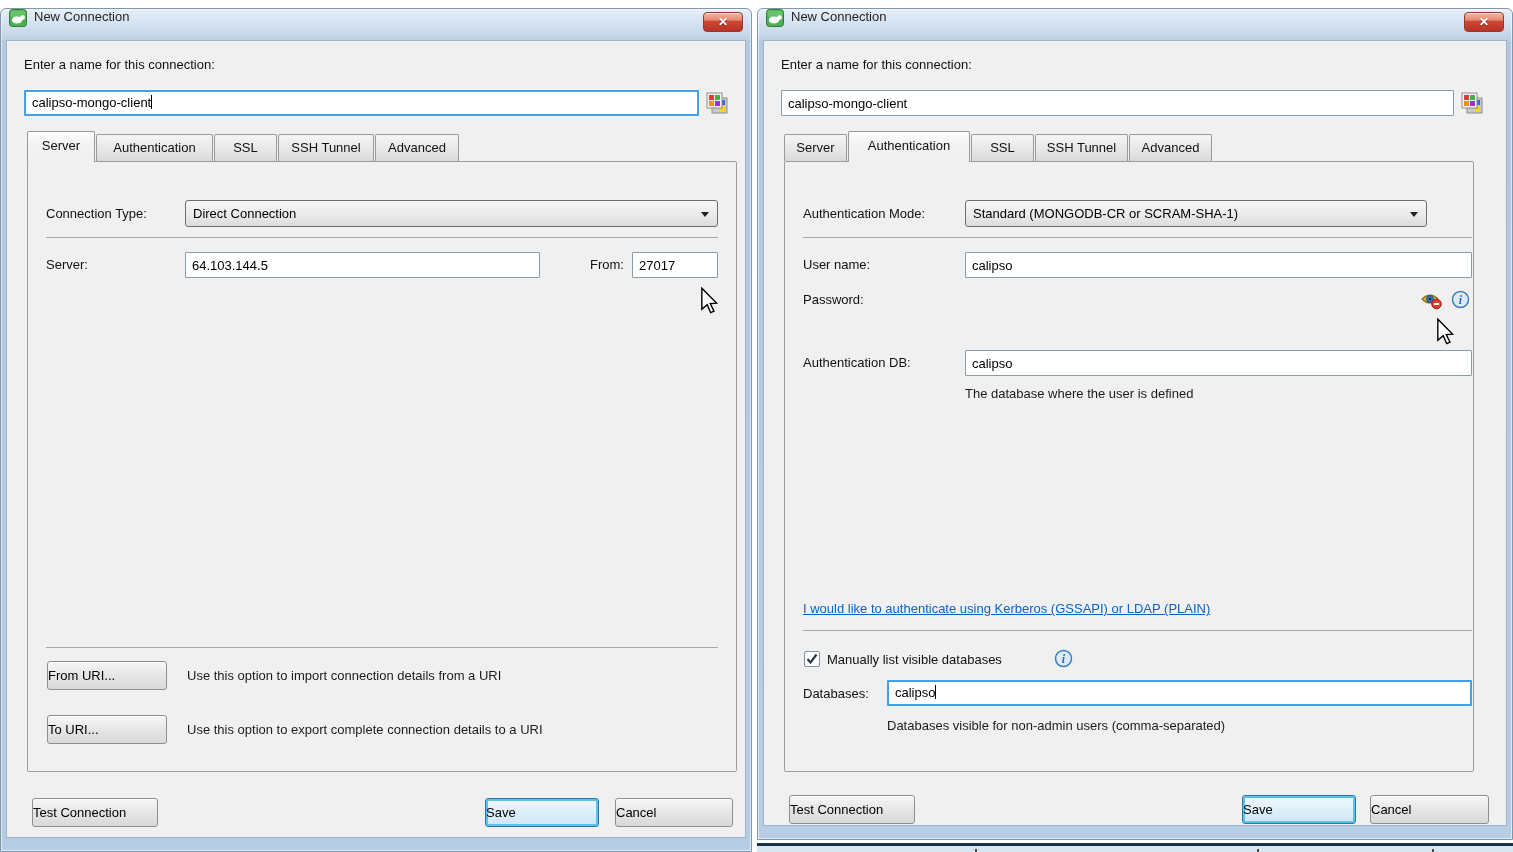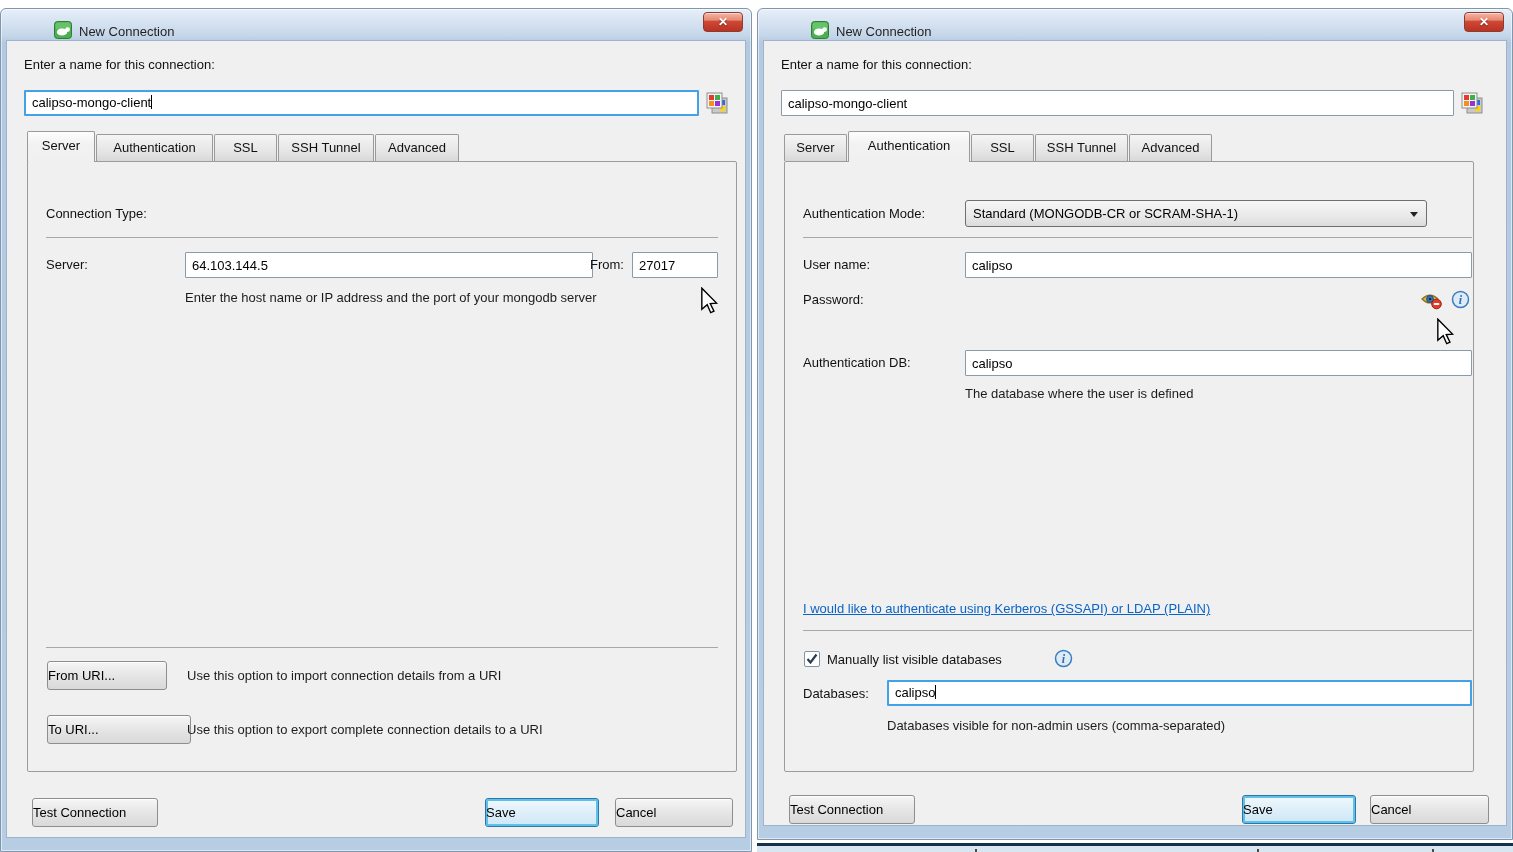--- a/index.html
+++ b/index.html
@@ -11,21 +11,21 @@
   }
   
   .dialog {
     position:absolute;
     background:linear-gradient(#e7eff9, #c6d7ea 26px, #b2c9e1 34px, #b7cde4);
     border:1px solid #7f96ad;
     border-radius:6px 6px 0 0;
     box-shadow:inset 0 0 0 1px rgba(255,255,255,.55);
   }
   .titlebar { position:absolute; left:0; top:0; right:0; height:30px;
-    display:flex; align-items:flex-end; padding:0 8px;margin-left:45px; }
+    display:flex; align-items:flex-start; padding:0 8px; }
   .title-text { margin-left:7px; font-size:13px; color:#1f1f1f; }
   .close-btn {
     position:absolute; right:8px; top:3px; width:40px; height:20px;
     border:1px solid #8c3b30; border-radius:4px;
     background:linear-gradient(#f5b5a4, #e68973 40%, #cf4937 45%, #b93222);
     color:#fff; font-weight:bold; font-size:12px; line-height:18px; text-align:center;
     text-shadow:0 1px 1px #7e1a12; box-shadow:inset 0 1px 0 rgba(255,255,255,.5);
     cursor:default;
   }
   .client {
@@ -118,39 +118,39 @@
 
       <div class="tab active" style="left:20px; top:90px; width:68px; height:31px;">Server</div>
       <div class="tab" style="left:89px; top:93px; width:117px; height:27px;">Authentication</div>
       <div class="tab" style="left:207px; top:93px; width:63px; height:27px;">SSL</div>
       <div class="tab" style="left:271px; top:93px; width:96px; height:27px;">SSH Tunnel</div>
       <div class="tab" style="left:368px; top:93px; width:84px; height:27px;">Advanced</div>
 
       <div class="groupbox" style="left:20px; top:120px; width:710px; height:611px;"></div>
 
       <div class="lbl" style="left:39px; top:165px; z-index:3;">Connection Type:</div>
+      <div class="combo" style="left:178px; top:159px; width:533px; z-index:3;"><span>Direct Connection</span><span class="arrow"></span></div>
 
       <div class="sep" style="left:39px; top:196px; width:672px; z-index:3;"></div>
 
       <div class="lbl" style="left:39px; top:216px; z-index:3;">Server:</div>
-      <input class="inp" style="left: 178px; top: 211px; width: 408px; z-index: 3;" value="64.103.144.5">
+      <input class="inp" style="left: 178px; top: 211px; width: 355px; z-index: 3;" value="64.103.144.5">
       <div class="lbl" style="left:583px; top:216px; z-index:3;">From:</div>
       <input class="inp" style="left: 625px; top: 211px; width: 86px; z-index: 3;" value="27017">
-      <div class="hint" style="left:178px; top:249px; z-index:3;">Enter the host name or IP address and the port of your mongodb server</div>
 
       <svg class="icon" style="left:693px; top:246px; z-index:4;" width="20" height="28" viewBox="0 0 16 24">
         <polygon points="1,1 1,19 5.6,15.2 8.6,22 11.4,20.8 8.2,14.2 13.6,13.8" fill="#ffffff" stroke="#000000" stroke-width="1.2"></polygon>
       </svg>
 
       <div class="sep" style="left:39px; top:606px; width:672px; z-index:3;"></div>
 
       <div class="btn" style="left:40px; top:620px; width:120px; z-index:3;">From URI...</div>
       <div class="hint" style="left:180px; top:627px; z-index:3;">Use this option to import connection details from a URI</div>
 
-      <div class="btn" style="left:40px; top:674px; width:144px; z-index:3;">To URI...</div>
+      <div class="btn" style="left:40px; top:674px; width:120px; z-index:3;">To URI...</div>
       <div class="hint" style="left:180px; top:681px; z-index:3;">Use this option to export complete connection details to a URI</div>
 
       <div class="btn" style="left:25px; top:757px; width:126px;">Test Connection</div>
       <div class="btn default" style="left:478px; top:757px; width:114px;">Save</div>
       <div class="btn" style="left:608px; top:757px; width:118px;">Cancel</div>
     </div>
   </div>
 
   <div class="dialog" style="left:757px; top:8px; width:756px; height:832px;">
     <div class="titlebar">

